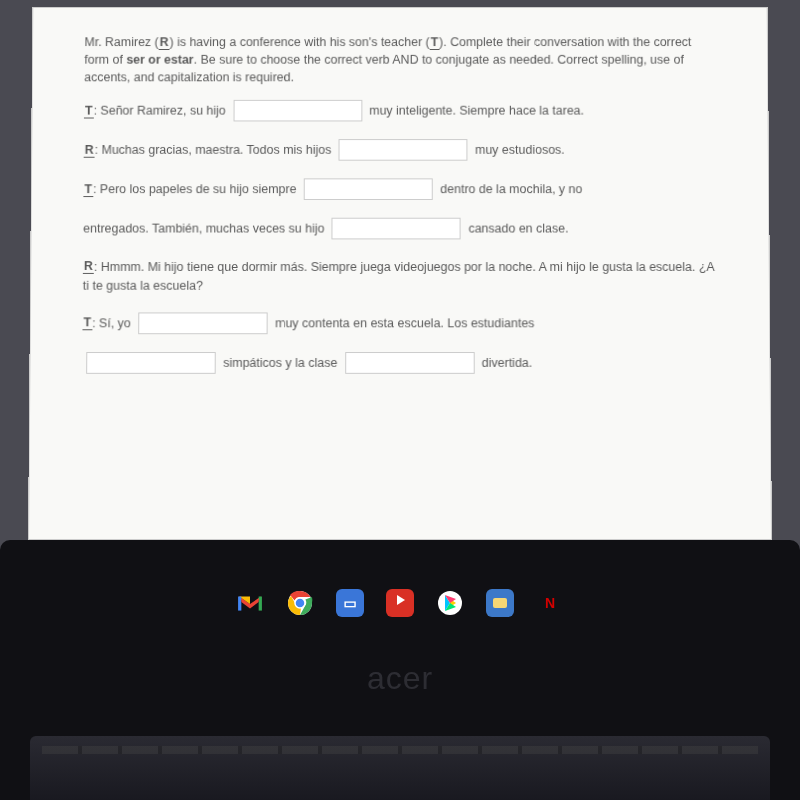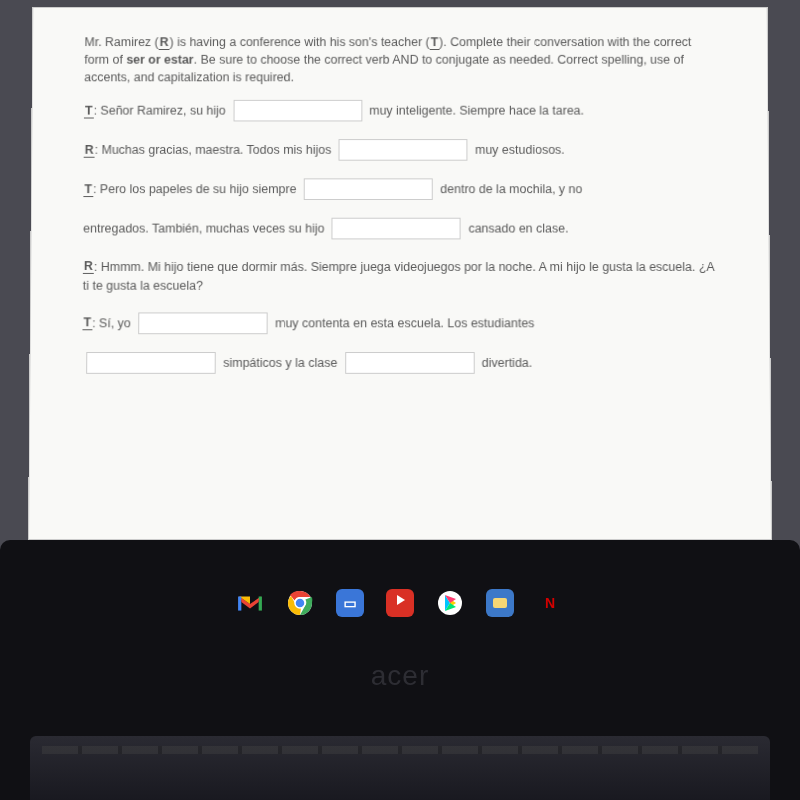--- a/index.html
+++ b/index.html
@@ -81,21 +81,21 @@
     .circle-folder { width: 28px; height: 28px; background: #3c78c8; border-radius: 50%; position: relative; }
     .circle-folder::after { content: ""; position: absolute; left: 7px; top: 9px; width: 14px; height: 10px; background: #f7d774; border-radius: 2px; }
     .netflix { color: #d40000; font-size: 22px; font-weight: 900; font-family: Arial; }
     .brand {
       position: absolute;
       top: 120px;
       left: 0;
       right: 0;
       text-align: center;
       color: #3d3d45;
-      font-size: 28px;
+      font-size: 32px;
       font-family: Arial;
       letter-spacing: 1px;
       opacity: 0.65;
     }
     .kb-edge {
       position: absolute;
       top: 196px;
       left: 30px;
       right: 30px;
       height: 64px;

